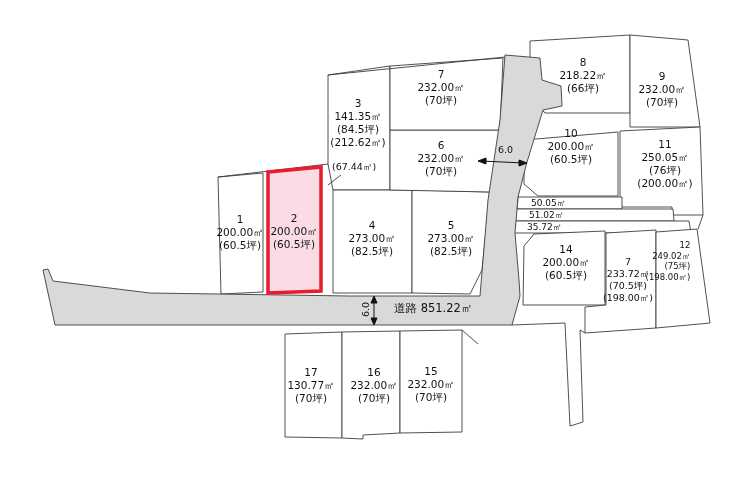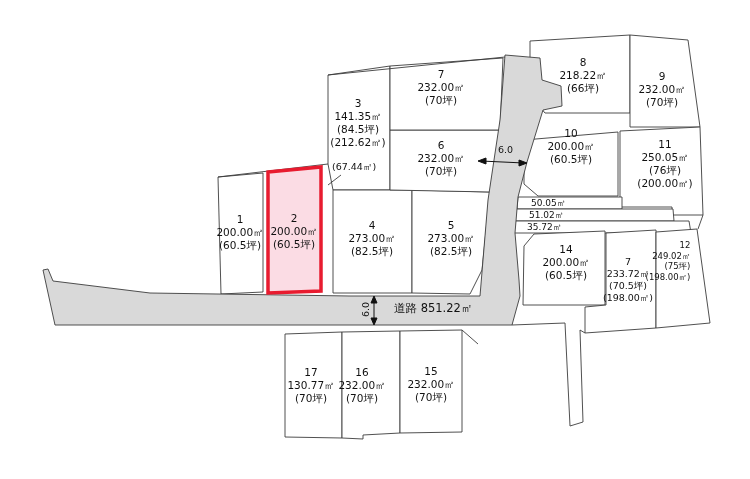--- a/index.html
+++ b/index.html
@@ -141,21 +141,21 @@
   <div class="lbl" style="left:566px;top:243px">
     <div>14</div>
       <div>200.00㎡</div>
       <div>(60.5坪)</div>
   </div>
   <div class="lbl" style="left:431px;top:365px">
     <div>15</div>
       <div>232.00㎡</div>
       <div>(70坪)</div>
   </div>
-  <div class="lbl" style="left:362px;top:366px">
+  <div class="lbl" style="left:374px;top:366px">
     <div>16</div>
       <div>232.00㎡</div>
       <div>(70坪)</div>
   </div>
   <div class="lbl" style="left:311px;top:366px">
     <div>17</div>
       <div>130.77㎡</div>
       <div>(70坪)</div>
   </div>
 

